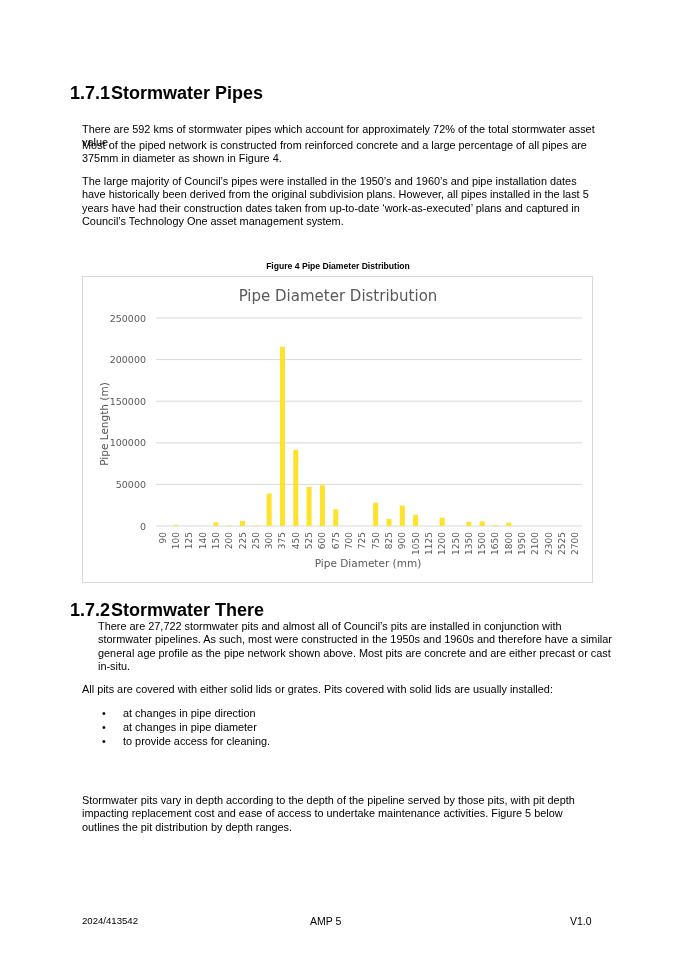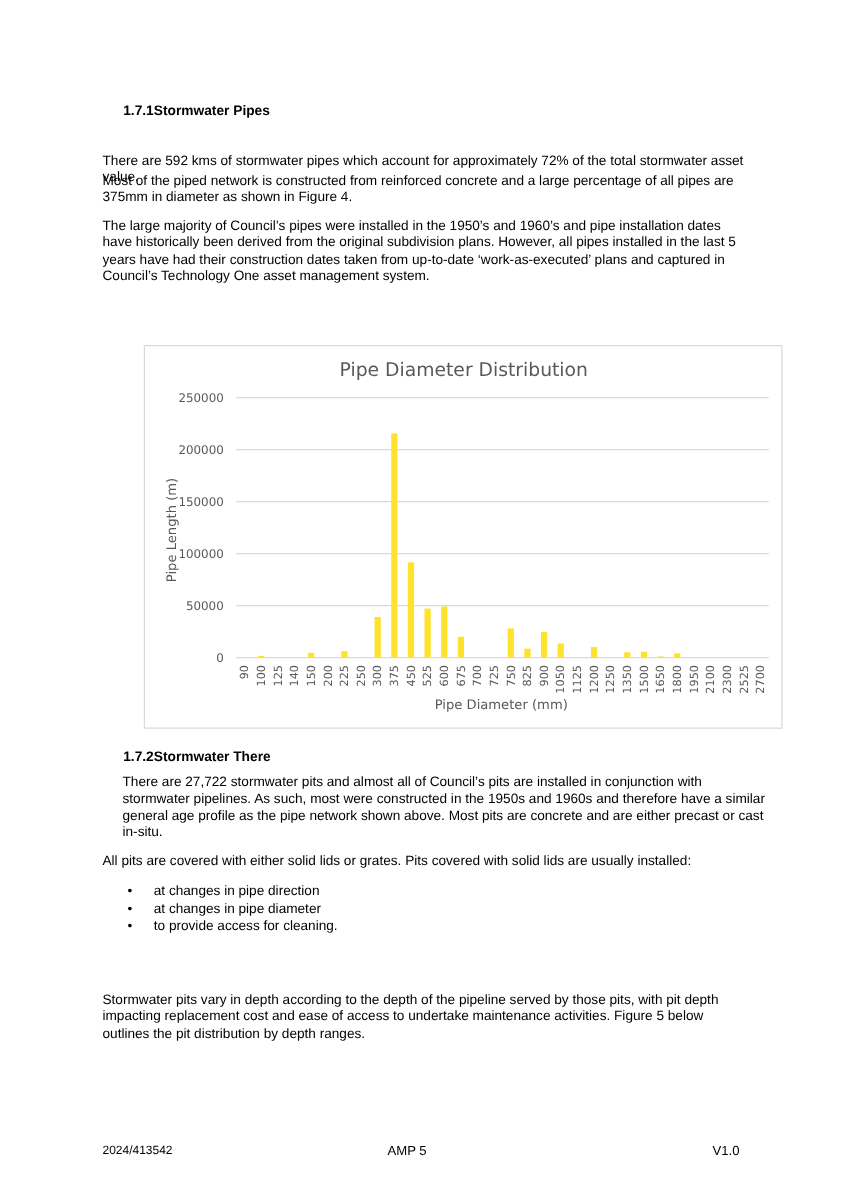--- a/index.html
+++ b/index.html
@@ -1,44 +1,45 @@
 <!DOCTYPE html>
 <html><head>
 <meta charset="utf-8">
 <style>
   html, body { margin: 0; padding: 0; background: #ffffff; }
   body { width: 675px; height: 954px; position: relative; overflow: hidden;
          font-family: "Liberation Sans", sans-serif; color: #000; }
   .page { position: absolute; left: 0; top: 0; width: 675px; height: 954px; }
-  .h2 { position: absolute; left: 82px; font-size: 11px; font-weight: bold; text-align: right; }
+  .h2 { position: absolute; left: 70px; font-size: 18px; font-weight: bold; }
   .h2 .num { display: inline-block; width: 41px; }
   .para { position: absolute; left: 82px; width: 515px; font-size: 10.9px; line-height: 13.3px; }
   .caption { position: absolute; left: 82px; width: 512px; top: 261px; text-align: center;
              font-size: 8.6px; font-weight: bold; }
   .chart-box { position: absolute; left: 82px; top: 276px; width: 511px; height: 307px;
-               border: 1px solid #d9d9d9; box-sizing: border-box; margin-left: 33px; }
+               border: 1px solid #d9d9d9; box-sizing: border-box; }
   .chart-svg { position: absolute; left: 0; top: 0; }
   ul.bullets { position: absolute; left: 82px; top: 706px; margin: 0; padding: 0; list-style: none;
                font-size: 10.9px; line-height: 14px; }
   ul.bullets li { position: relative; padding-left: 41px; }
   ul.bullets li .dot { position: absolute; left: 20px; top: 0; }
   .footer { position: absolute; top: 915px; font-size: 9.6px; }
 </style>
 </head>
 <body>
 
 <div class="page">
 
   <div class="h2" style="top:83px;">
     <span class="num">1.7.1</span><span>Stormwater Pipes</span>
   </div>
   <div class="para" style="top:103px;margin-top:20px;">There are 592 kms of stormwater pipes which account for approximately 72% of the total stormwater asset value.</div>
   <div class="para" style="top:139px;">Most of the piped network is constructed from reinforced concrete and a large percentage of all pipes are 375mm in diameter as shown in Figure 4.</div>
   <div class="para" style="top:175px;">The large majority of Council’s pipes were installed in the 1950’s and 1960’s and pipe installation dates have historically been derived from the original subdivision plans. However, all pipes installed in the last 5 years have had their construction dates taken from up-to-date ‘work-as-executed’ plans and captured in Council’s Technology One asset management system.</div>
 
+  <div class="caption">Figure 4 Pipe Diameter Distribution</div>
 
   <div class="chart-box">
     <svg class="chart-svg" id="chart" width="511" height="307">
       <text id="chart-title" x="255" y="24" text-anchor="middle" font-size="15" fill="#595959" font-family="DejaVu Sans, sans-serif">Pipe Diameter Distribution</text>
       <g id="grid">
           <line x1="73" x2="499" y1="249" y2="249" stroke="#d9d9d9" stroke-width="1"></line>
           <line x1="73" x2="499" y1="207.4" y2="207.4" stroke="#d9d9d9" stroke-width="1"></line>
           <line x1="73" x2="499" y1="165.8" y2="165.8" stroke="#d9d9d9" stroke-width="1"></line>
           <line x1="73" x2="499" y1="124.2" y2="124.2" stroke="#d9d9d9" stroke-width="1"></line>
           <line x1="73" x2="499" y1="82.6" y2="82.6" stroke="#d9d9d9" stroke-width="1"></line>

